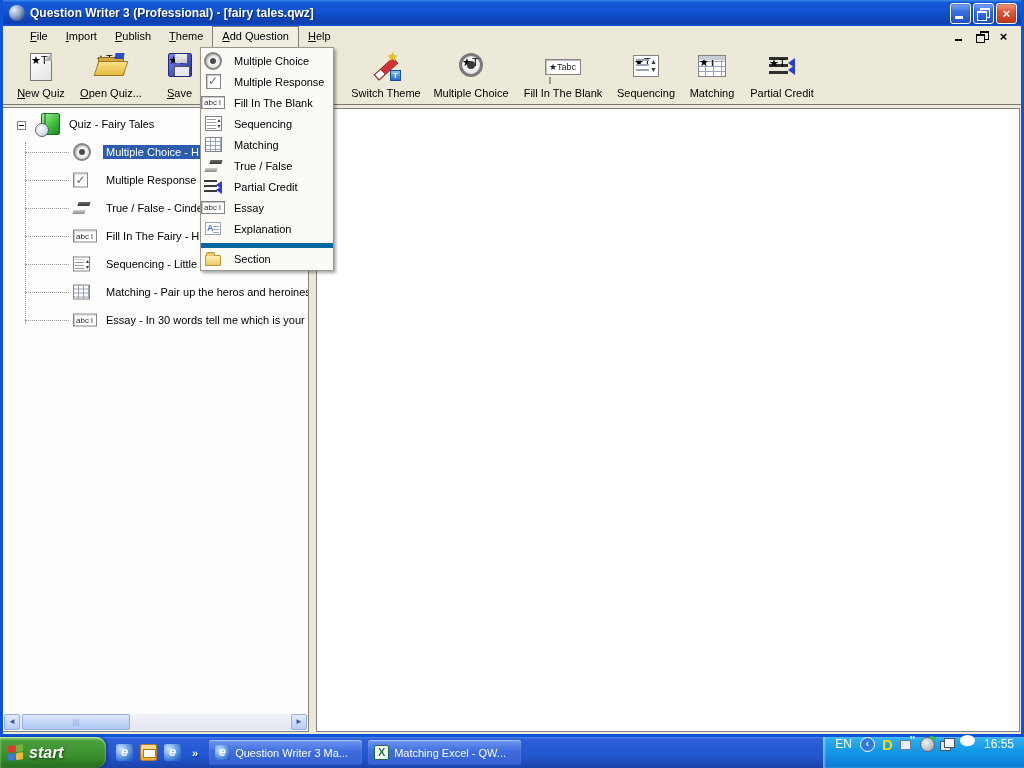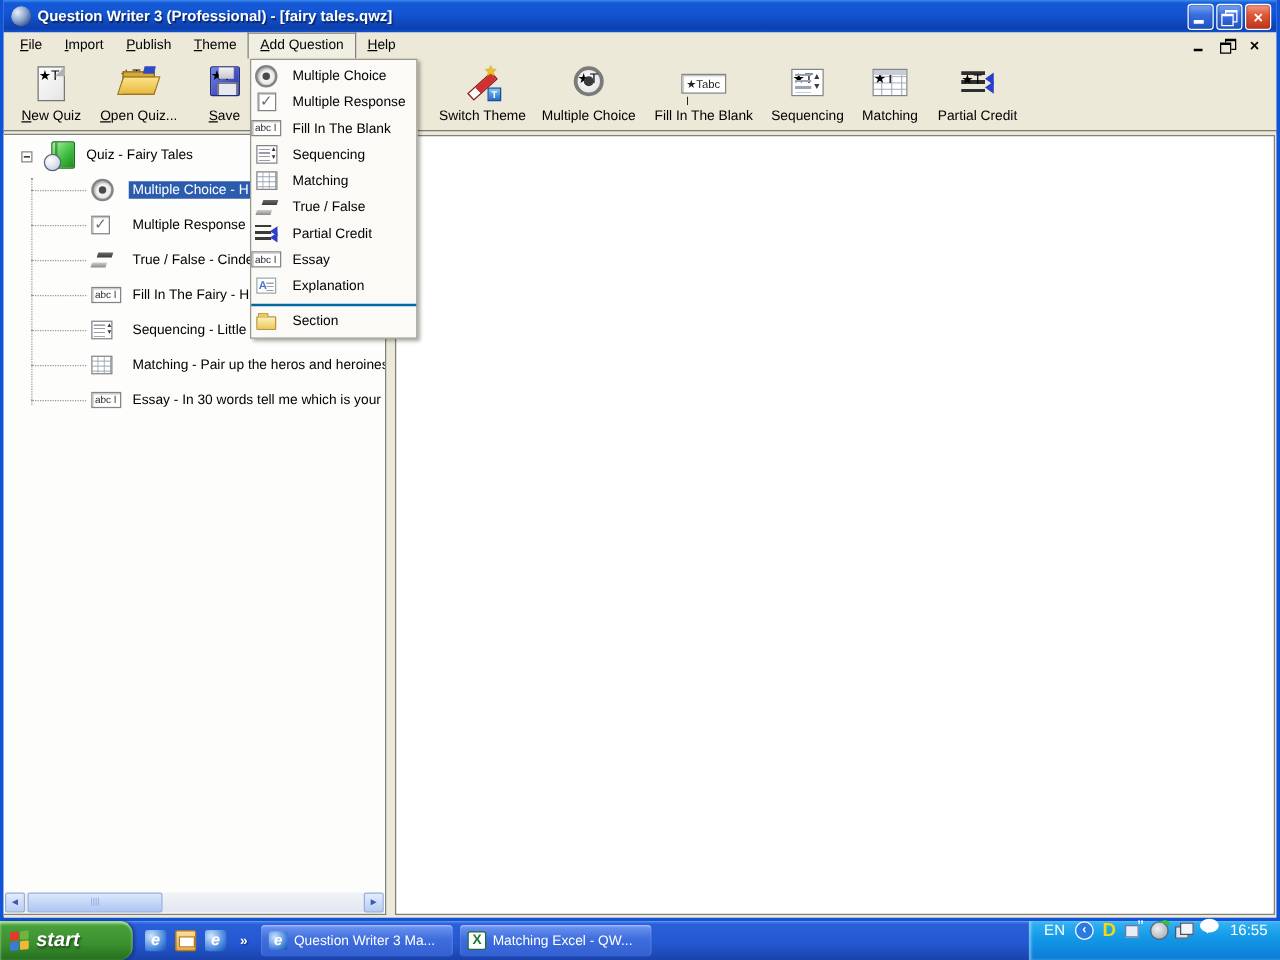--- a/index.html
+++ b/index.html
@@ -22,21 +22,21 @@
   .winbtns { display:flex; gap:2px; }
   .winbtn { width:21px; height:21px; border-radius:3px; border:1px solid #fff; position:relative;
     background:linear-gradient(180deg,#7da8f5 0%,#3a6fe0 40%,#2558c8 90%); box-shadow:inset 0 0 2px #1a3e9a; }
   .winbtn.close { background:linear-gradient(180deg,#f3a185 0%,#e0573a 40%,#c43a1e 90%); box-shadow:inset 0 0 2px #8a1f0a;
     color:#fff; font-weight:bold; font-size:13px; text-align:center; line-height:19px; }
   .winbtn.min::after { content:""; position:absolute; left:4px; bottom:4px; width:8px; height:3px; background:#fff; }
   .winbtn.restore::before { content:""; position:absolute; left:6px; top:4px; width:8px; height:7px; border:1px solid #fff; border-top-width:2px; }
   .winbtn.restore::after { content:""; position:absolute; left:3px; top:7px; width:8px; height:7px; border:1px solid #fff; border-top-width:2px; background:linear-gradient(180deg,#3a6fe0,#2558c8); }
 
   
-  .menubar { height:21px; background:#ece9d8; display:flex; align-items:stretch; padding-left:4px; position:relative; }
+  .menubar { height:21px; background:#ece9d8; display:flex; align-items:stretch; padding-left:18px; position:relative; }
   .menu-item { padding:4px 9px 0 9px; cursor:default; }
   .menu-item.open { border:1px solid #808080; border-bottom:none; background:#f1efe2; padding-top:3px; }
   .mdi-controls { position:absolute; right:8px; top:3px; display:flex; gap:6px; align-items:center; }
   .mdi-btn { width:15px; height:14px; position:relative; }
   .mdi-btn.min::after { content:""; position:absolute; left:3px; bottom:3px; width:7px; height:2px; background:#000; }
   .mdi-btn.restore::before { content:""; position:absolute; left:6px; top:1px; width:7px; height:6px; border:1px solid #000; border-top-width:2px; }
   .mdi-btn.restore::after { content:""; position:absolute; left:2px; top:4px; width:7px; height:6px; border:1px solid #000; border-top-width:2px; background:#ece9d8; }
   .mdi-btn.close { font-size:13px; font-weight:bold; line-height:13px; text-align:center; }
 
   
@@ -138,21 +138,21 @@
     background:repeating-linear-gradient(180deg,#2f2f2f 0 3px,transparent 3px 7px); background-size:19px 18px; background-repeat:no-repeat; }
   .tb-ic.partialcredit-lg::before { content:""; position:absolute; right:0; top:1px; border:5px solid transparent; border-right:7px solid #2a3ec8; border-left:none; }
   .tb-ic.partialcredit-lg::after { content:""; position:absolute; right:0; bottom:0; border:5px solid transparent; border-right:7px solid #2a3ec8; border-left:none; }
 
   
   .dropdown { position:absolute; left:197px; top:47px; width:134px; background:#fbfaf6;
     border:1px solid #9a968a; box-shadow:2px 2px 3px rgba(0,0,0,.35); z-index:50; padding:2px 0; }
   .dd-item { height:21px; display:flex; align-items:center; padding-left:5px; cursor:default; }
   .dd-item .ci { flex:none; margin-right:8px; }
   .dd-item .ci-slot { width:22px; flex:none; display:flex; justify-content:center; margin-right:6px; }
-  .dd-item.sep { border-top:2px solid #0369a1; margin-top:4px; padding-top:1px; height:25px; }
+  .dd-item.sep { border-top:5px solid #0369a1; margin-top:4px; padding-top:1px; height:25px; }
 
   
   .hscroll { position:absolute; left:1px; right:1px; bottom:1px; height:16px; background:linear-gradient(180deg,#f2f3f8,#e2e6f2); }
   .hs-arrow { position:absolute; top:0; width:16px; height:16px; border-radius:2px;
     background:linear-gradient(180deg,#e2ecfd,#b8ccf2); border:1px solid #98aed8; color:#3a5aa8; font-size:8px; line-height:14px; text-align:center; }
   .hs-arrow.left { left:0; } .hs-arrow.right { right:0; }
   .hs-thumb { position:absolute; left:18px; top:0; width:108px; height:16px; border-radius:2px;
     background:linear-gradient(180deg,#dce8fc,#aec6f4); border:1px solid #98aed8; }
   .hs-thumb::after { content:"||||"; position:absolute; left:50%; transform:translateX(-50%); font-size:7px; color:#8aa4d8; line-height:14px; }
 

